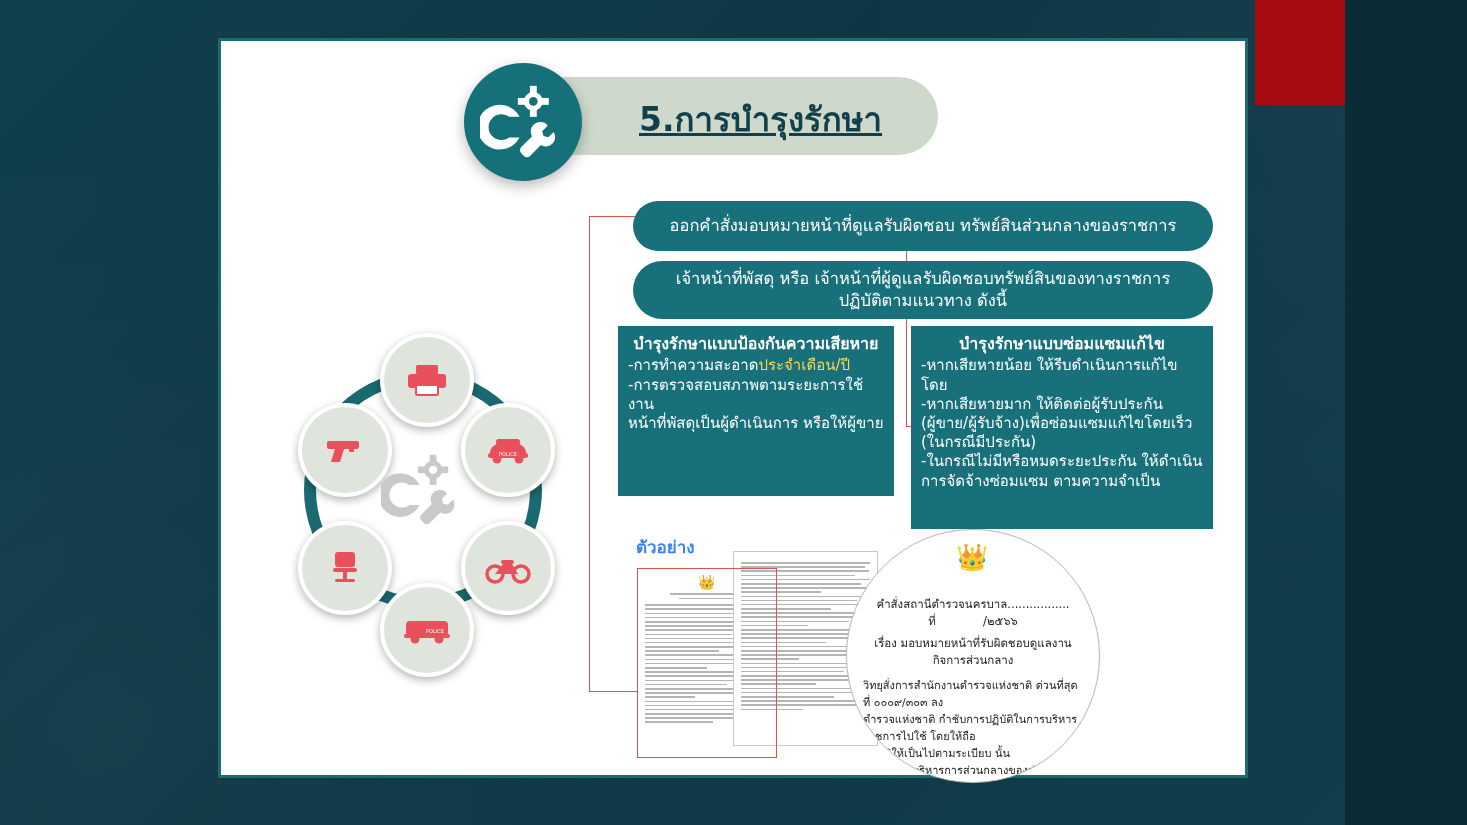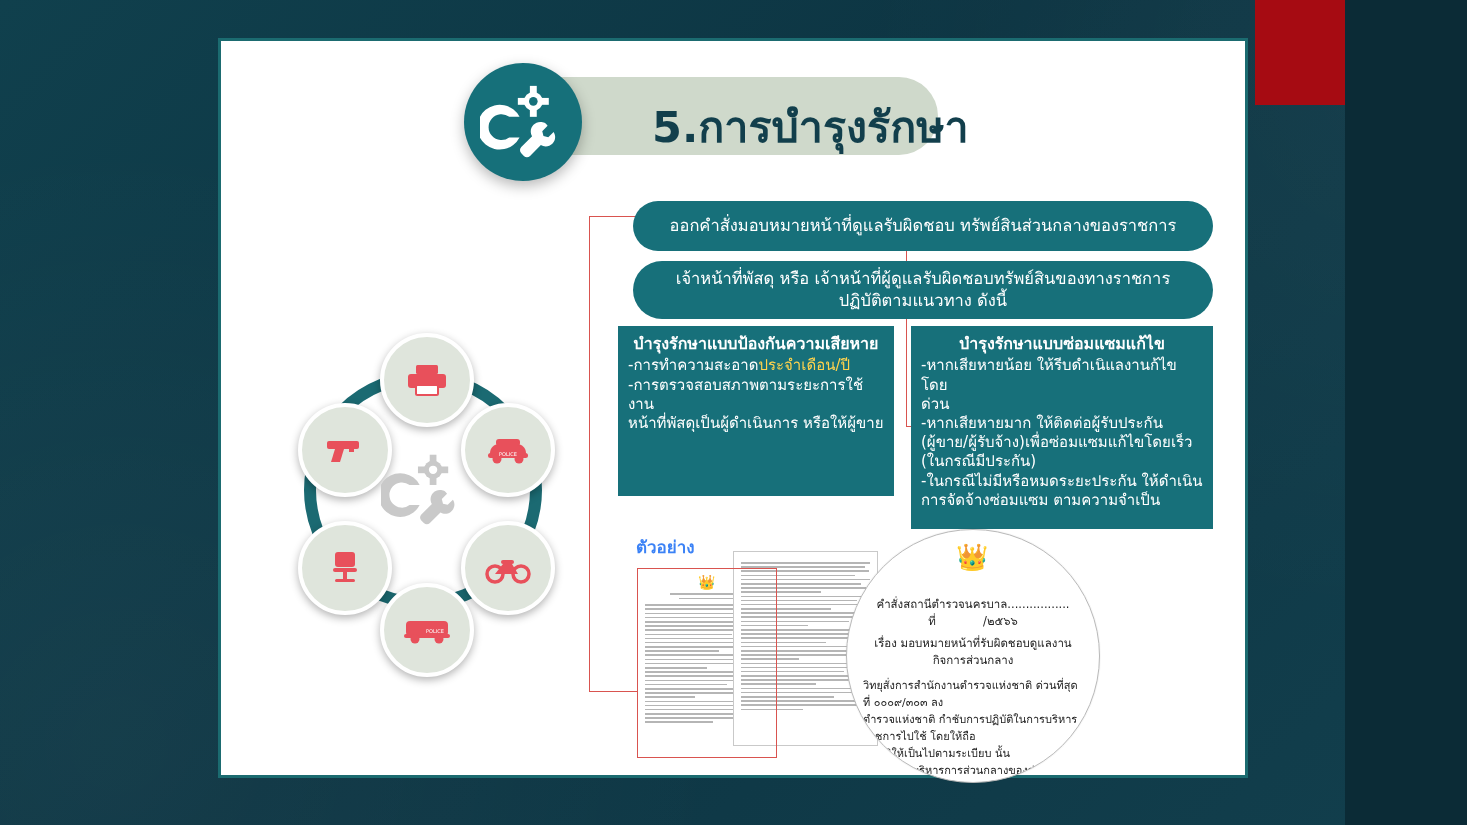--- a/index.html
+++ b/index.html
@@ -55,26 +55,27 @@
     position: absolute;
     left: 290px;
     top: 36px;
     width: 427px;
     height: 78px;
     background: #cfd9cb;
     border-radius: 39px;
   }
   .header-title {
     position: absolute;
-    left: 141px;
+    left: 128px;
     top: 16px;
-    font-size: 43px;
+    font-size: 33px;
     font-weight: bold;
     color: #123f4c;
     white-space: nowrap;
+    text-decoration: underline;
   }
   .gear-badge {
     position: absolute;
     left: 243px;
     top: 22px;
     width: 118px;
     height: 118px;
     border-radius: 50%;
     background: #16707a;
     box-shadow: 0 5px 14px rgba(0,0,0,0.28);
@@ -390,22 +391,21 @@
       <span class="ptitle">บำรุงรักษาแบบป้องกันความเสียหาย</span>
       <div>
         <span>-การทำความสะอาด</span><span class="hl-yellow">ประจำเดือน/ปี</span>
       </div>
       <div>-การตรวจสอบสภาพตามระยะการใช้งาน</div>
       <div>หน้าที่พัสดุเป็นผู้ดำเนินการ หรือให้ผู้ขาย</div>
     </div>
 
     <div class="panel panel-right">
       <span class="ptitle">บำรุงรักษาแบบซ่อมแซมแก้ไข</span>
-      <div>-หากเสียหายน้อย ให้รีบดำเนิแลงานก้ไขโดย</div>
-      <div>ด่วน</div>
+      <div>-หากเสียหายน้อย ให้รีบดำเนินการแก้ไขโดย</div>
       <div>-หากเสียหายมาก ให้ติดต่อผู้รับประกัน</div>
       <div>(ผู้ขาย/ผู้รับจ้าง)เพื่อซ่อมแซมแก้ไขโดยเร็ว</div>
       <div>(ในกรณีมีประกัน)</div>
       <div>-ในกรณีไม่มีหรือหมดระยะประกัน ให้ดำเนิน</div>
       <div>การจัดจ้างซ่อมแซม ตามความจำเป็น</div>
     </div>
 
     <div class="example-label">ตัวอย่าง</div>
 
     <svg class="cone" viewBox="0 0 160 150">

